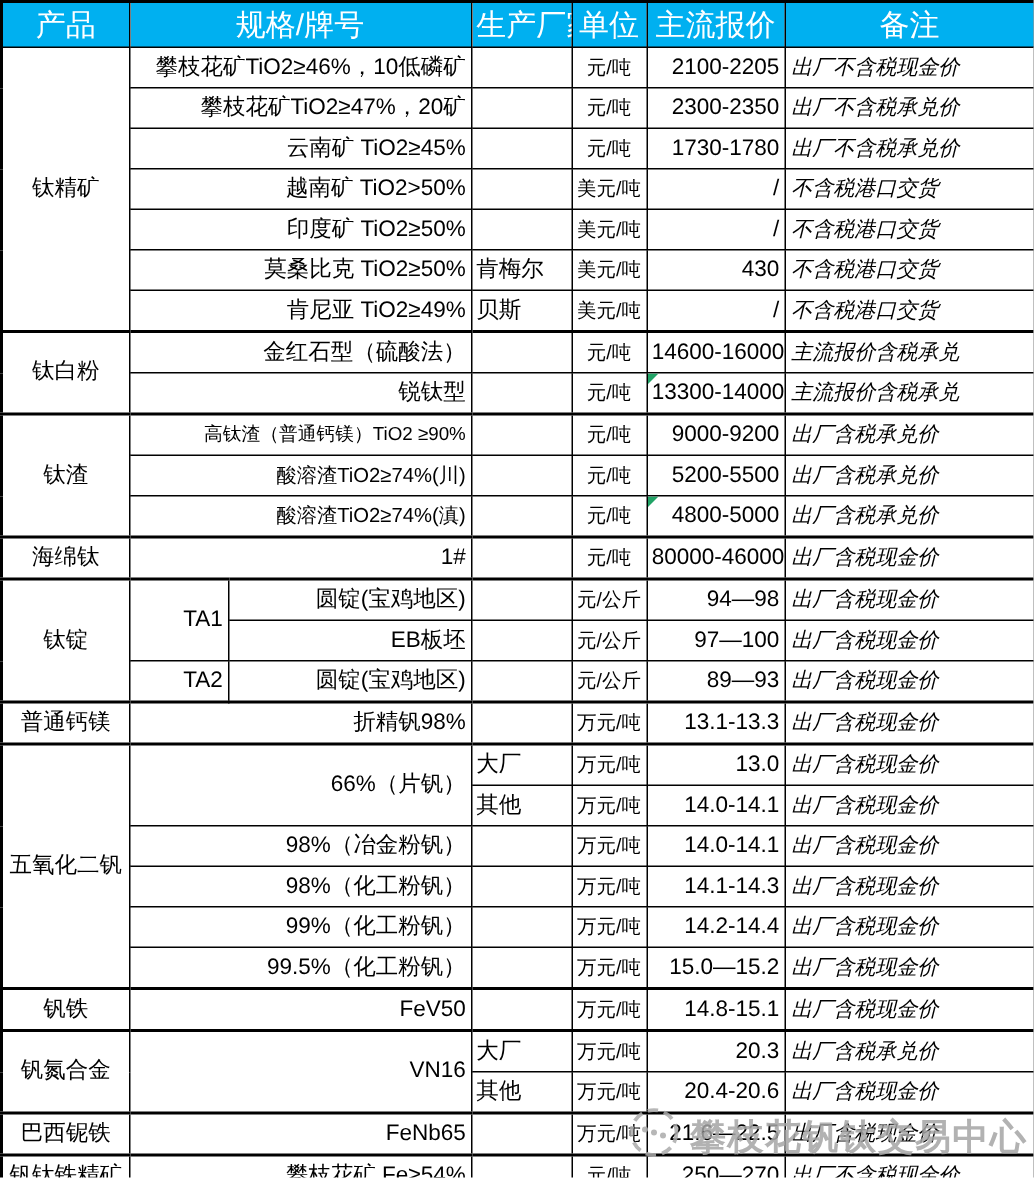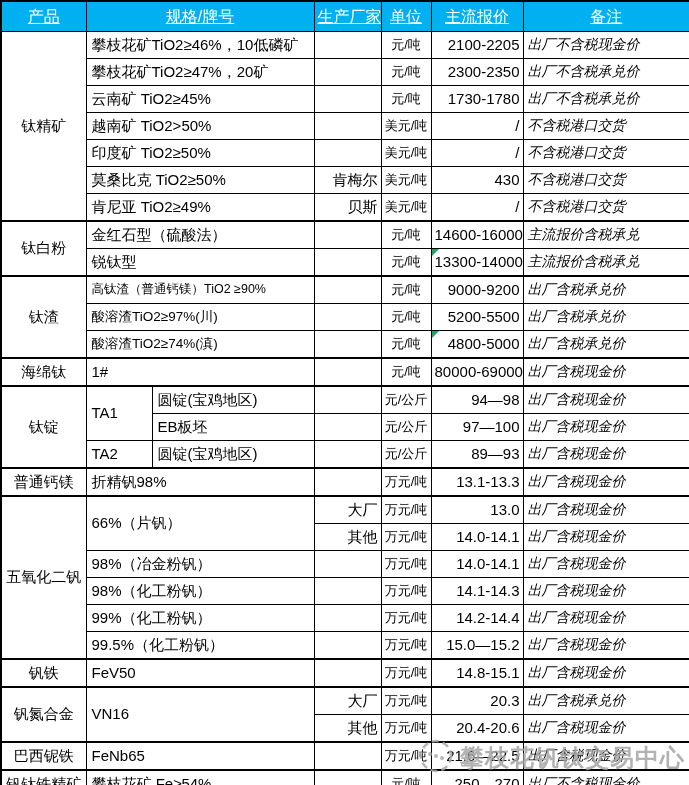--- a/index.html
+++ b/index.html
@@ -15,25 +15,25 @@
   th,td{
     border:1px solid #000;
     height:26px;
     padding:0 3px;
     overflow:hidden;white-space:nowrap;
     font-size:15px;line-height:1.1;
     vertical-align:middle;
   }
   thead th{
     background:#00b0f0;color:#fff;font-weight:normal;
-    height:29px;font-size:16px;text-align:center;text-decoration:underline;
+    height:29px;font-size:20px;text-align:center;
   }
   tr.g > td{border-top:2px solid #000;}
-  .c{text-align:right;margin-top:12px;}
-  .l{text-align:left;padding-left:5px;}
+  .c{text-align:left;margin-top:12px;}
+  .l{text-align:right;padding-left:5px;}
   .prod{text-align:center;font-size:15px;margin-top:12px;}
   .unit{text-align:center;font-size:13px;padding:0 1px;}
   .price{text-align:right;position:relative;font-size:15px;}
   .note{text-align:left;padding-left:4px;font-size:14px;font-style:italic;}
   .sm{font-size:12.5px;}
   .sm2{font-size:13.5px;}
   .tri{
     position:absolute;top:0;left:0;width:0;height:0;
     border-top:7px solid #21a366;border-right:7px solid transparent;
   }
@@ -141,40 +141,40 @@
 
     <tr class="g">
       <td class="prod" rowspan="3">钛渣</td>
       <td class="l sm" colspan="2">高钛渣（普通钙镁）TiO2 ≥90%</td>
       <td class="c"></td>
       <td class="unit">元/吨</td>
       <td class="price">9000-9200</td>
       <td class="note">出厂含税承兑价</td>
     </tr>
     <tr>
-      <td class="l sm2" colspan="2">酸溶渣TiO2≥97%(川)</td>
+      <td class="l sm2" colspan="2">酸溶渣TiO2≥74%(川)</td>
       <td class="c"></td>
       <td class="unit">元/吨</td>
       <td class="price">5200-5500</td>
       <td class="note">出厂含税承兑价</td>
     </tr>
     <tr>
       <td class="l sm2" colspan="2">酸溶渣TiO2≥74%(滇)</td>
       <td class="c"></td>
       <td class="unit">元/吨</td>
       <td class="price"><span class="tri"></span><span>4800-5000</span></td>
       <td class="note">出厂含税承兑价</td>
     </tr>
 
     <tr class="g">
       <td class="prod">海绵钛</td>
       <td class="l" colspan="2">1#</td>
       <td class="c"></td>
       <td class="unit">元/吨</td>
-      <td class="price">80000-69000</td>
+      <td class="price">80000-46000</td>
       <td class="note">出厂含税现金价</td>
     </tr>
 
     <tr class="g">
       <td class="prod" rowspan="3">钛锭</td>
       <td class="l" rowspan="2">TA1</td>
       <td class="l">圆锭(宝鸡地区)</td>
       <td class="c"></td>
       <td class="unit">元/公斤</td>
       <td class="price">94—98</td>

